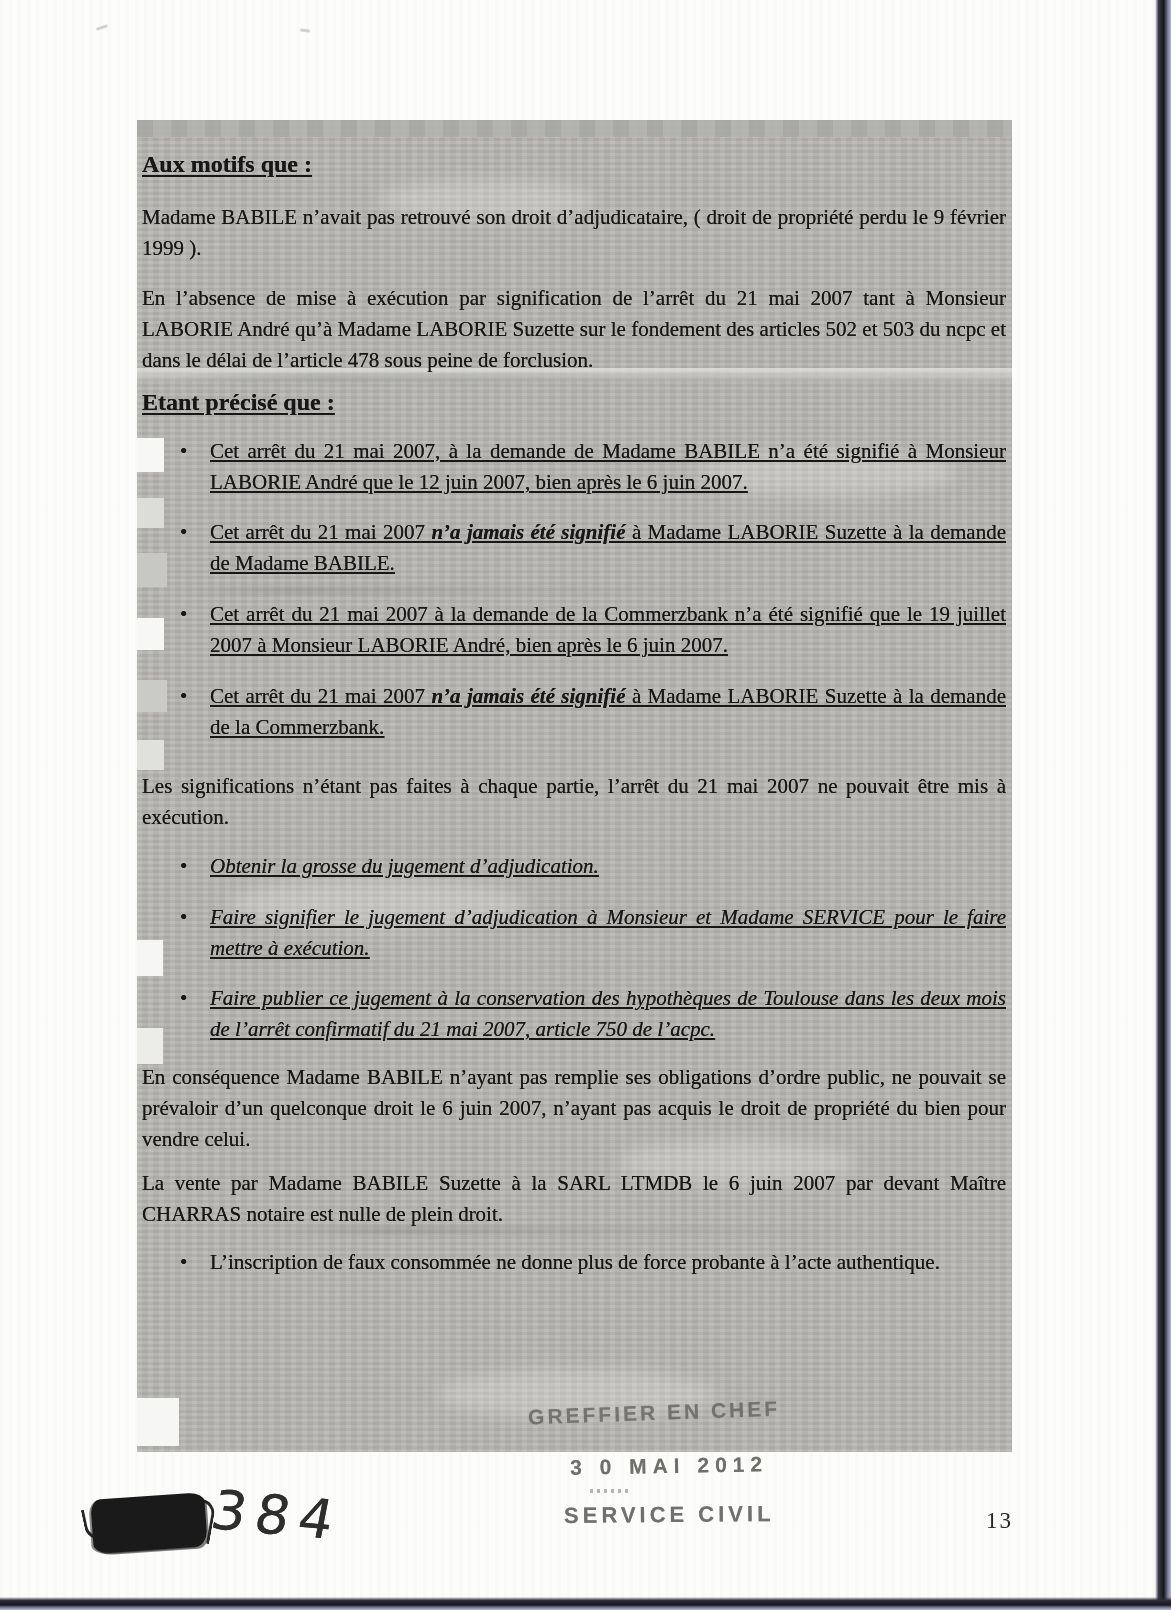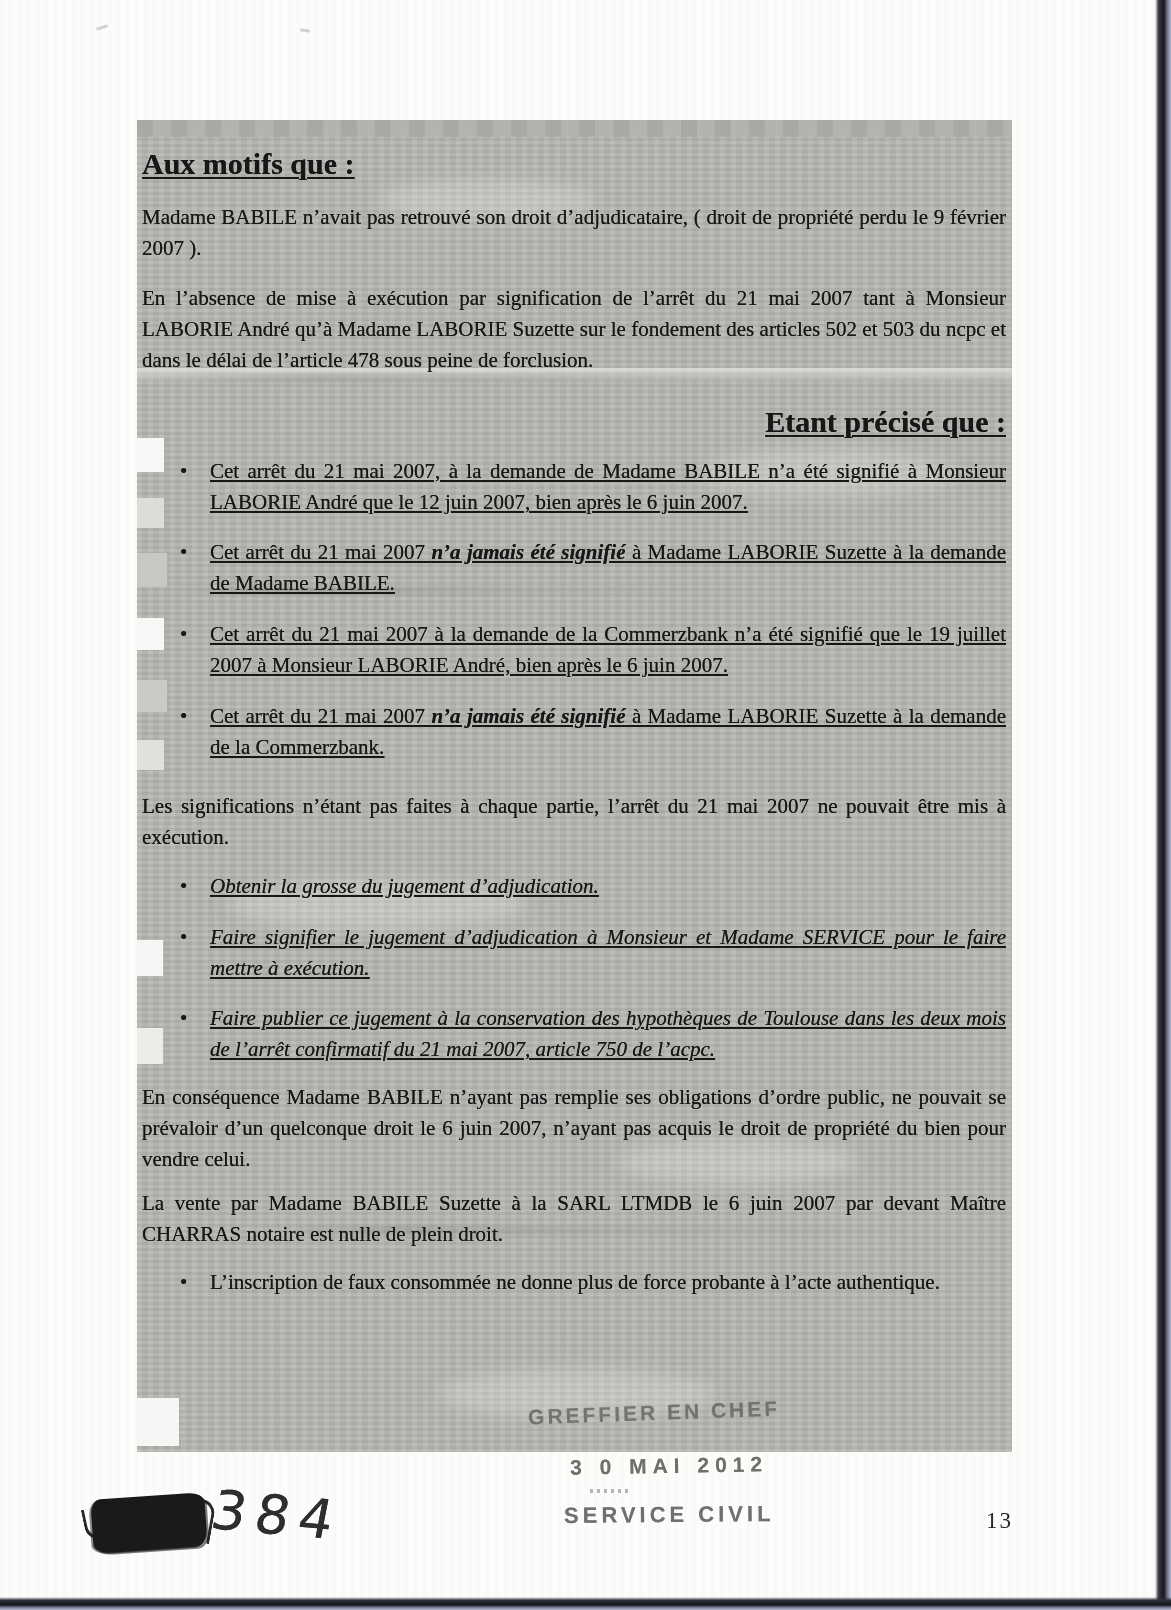--- a/index.html
+++ b/index.html
@@ -66,27 +66,27 @@
   .t9{top:1278px;width:42px;height:48px;background:#f6f6f4;}
 
   
   .content{
     position:relative;z-index:3;
     padding:30px 6px 0 5px;
     font-size:21px;line-height:31px;color:#171717;
     text-shadow:0 0 .4px rgba(20,20,20,.85);
   }
   .doc-heading{
-    font-size:30px;line-height:28px;font-weight:bold;
+    font-size:24px;line-height:28px;font-weight:bold;
     text-decoration:underline;text-decoration-thickness:2px;text-underline-offset:3px;
     margin:0 0 24px 0;
   }
-  .h2m{margin-bottom:20px;text-align:right;}
+  .h2m{margin-bottom:20px;}
   .para{margin:0 0 19px 0;text-align:justify;}
-  .p2m{margin-bottom:32px;}
+  .p2m{margin-bottom:12px;}
   .p3m{margin-bottom:18px;margin-top:28px;}
   .p4m{margin-bottom:26px;}
   .p5m{margin-bottom:13px;}
   .p6m{margin-bottom:17px;}
   .p7m{margin-bottom:22px;}
   ul.blist{list-style:none;margin:0;padding:0;}
   ul.blist li{display:flex;margin-bottom:20px;}
   ul.blist li:first-child{margin-bottom:19px;}
   ul.blist li:last-child{margin-bottom:18px;}
   ul.blist .dot{flex:none;width:30px;margin-left:38px;}
@@ -187,21 +187,21 @@
   <div class="tab t6"></div>
   <div class="tab t7"></div>
   <div class="tab t8"></div>
   <div class="tab t9"></div>
 
   <div class="stamp greffier-stamp">GREFFIER EN CHEF</div>
 
   <div class="content">
     <div class="doc-heading">Aux motifs que :</div>
 
-    <p class="para">Madame BABILE n’avait pas retrouvé son droit d’adjudicataire, ( droit de propriété perdu le 9 février 2007 ).</p>
+    <p class="para">Madame BABILE n’avait pas retrouvé son droit d’adjudicataire, ( droit de propriété perdu le 9 février 1999 ).</p>
     <p class="para p2m">En l’absence de mise à exécution par signification de l’arrêt du 21 mai 2007 tant à Monsieur LABORIE André qu’à Madame LABORIE Suzette sur le fondement des articles 502 et 503 du ncpc et dans le délai de l’article 478 sous peine de forclusion.</p>
 
     <div class="doc-heading h2m">Etant précisé que :</div>
 
     <ul class="blist">
       <li>
         <span class="dot">•</span>
         <span class="bt"><span>Cet arrêt du 21 mai 2007, à la demande de Madame BABILE n’a été signifié à Monsieur LABORIE André que le 12 juin 2007, bien après le 6 juin 2007.</span><span class="bi"></span><span></span></span>
       </li>
       <li>

